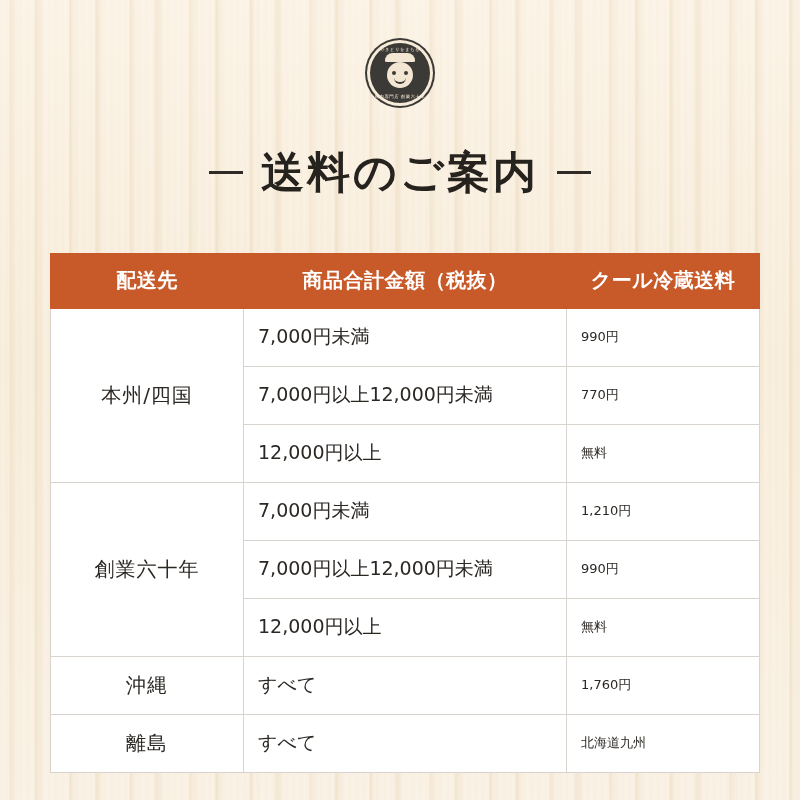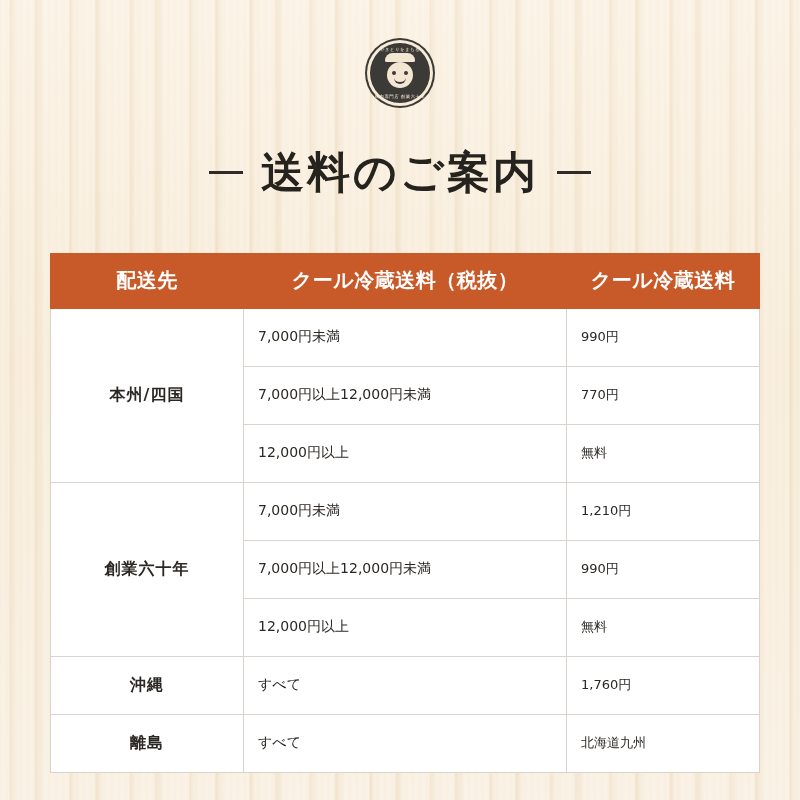--- a/index.html
+++ b/index.html
@@ -162,27 +162,27 @@
     font-weight: bold;
     height: 52px;
     letter-spacing: 0.5px;
   }
   table.fee thead th.col-area { width: 190px; }
   table.fee thead th.col-amount { width: 320px; }
   table.fee thead th.col-fee { width: 190px; text-align: center; }
 
   td.area {
     text-align: center;
-    font-size: 16px;
-    font-weight: bold;
+    font-size: 20px;
+    font-weight: normal;
     letter-spacing: 1px;
   }
   td.amount {
     padding-left: 14px;
-    font-size: 14px;
+    font-size: 19px;
     height: 55px;
   }
   td.fee {
     padding-left: 14px;
     font-size: 13px;
   }
 
   
   .note {
     margin-top: 22px;
@@ -212,21 +212,21 @@
     <div class="title-row">
       <span class="dash"></span>
       <h1 class="title">送料のご案内</h1>
       <span class="dash"></span>
     </div>
 
     <table class="fee">
       <thead>
         <tr>
           <th class="col-area">配送先</th>
-          <th class="col-amount">クール冷蔵送料（税抜）</th>
+          <th class="col-amount">商品合計金額（税抜）</th>
           <th class="col-fee">クール冷蔵送料</th>
         </tr>
       </thead>
       <tbody>
 
         <tr>
           <td class="area" rowspan="3">本州/四国</td>
           <td class="amount">7,000円未満</td>
           <td class="fee">990円</td>
         </tr>

